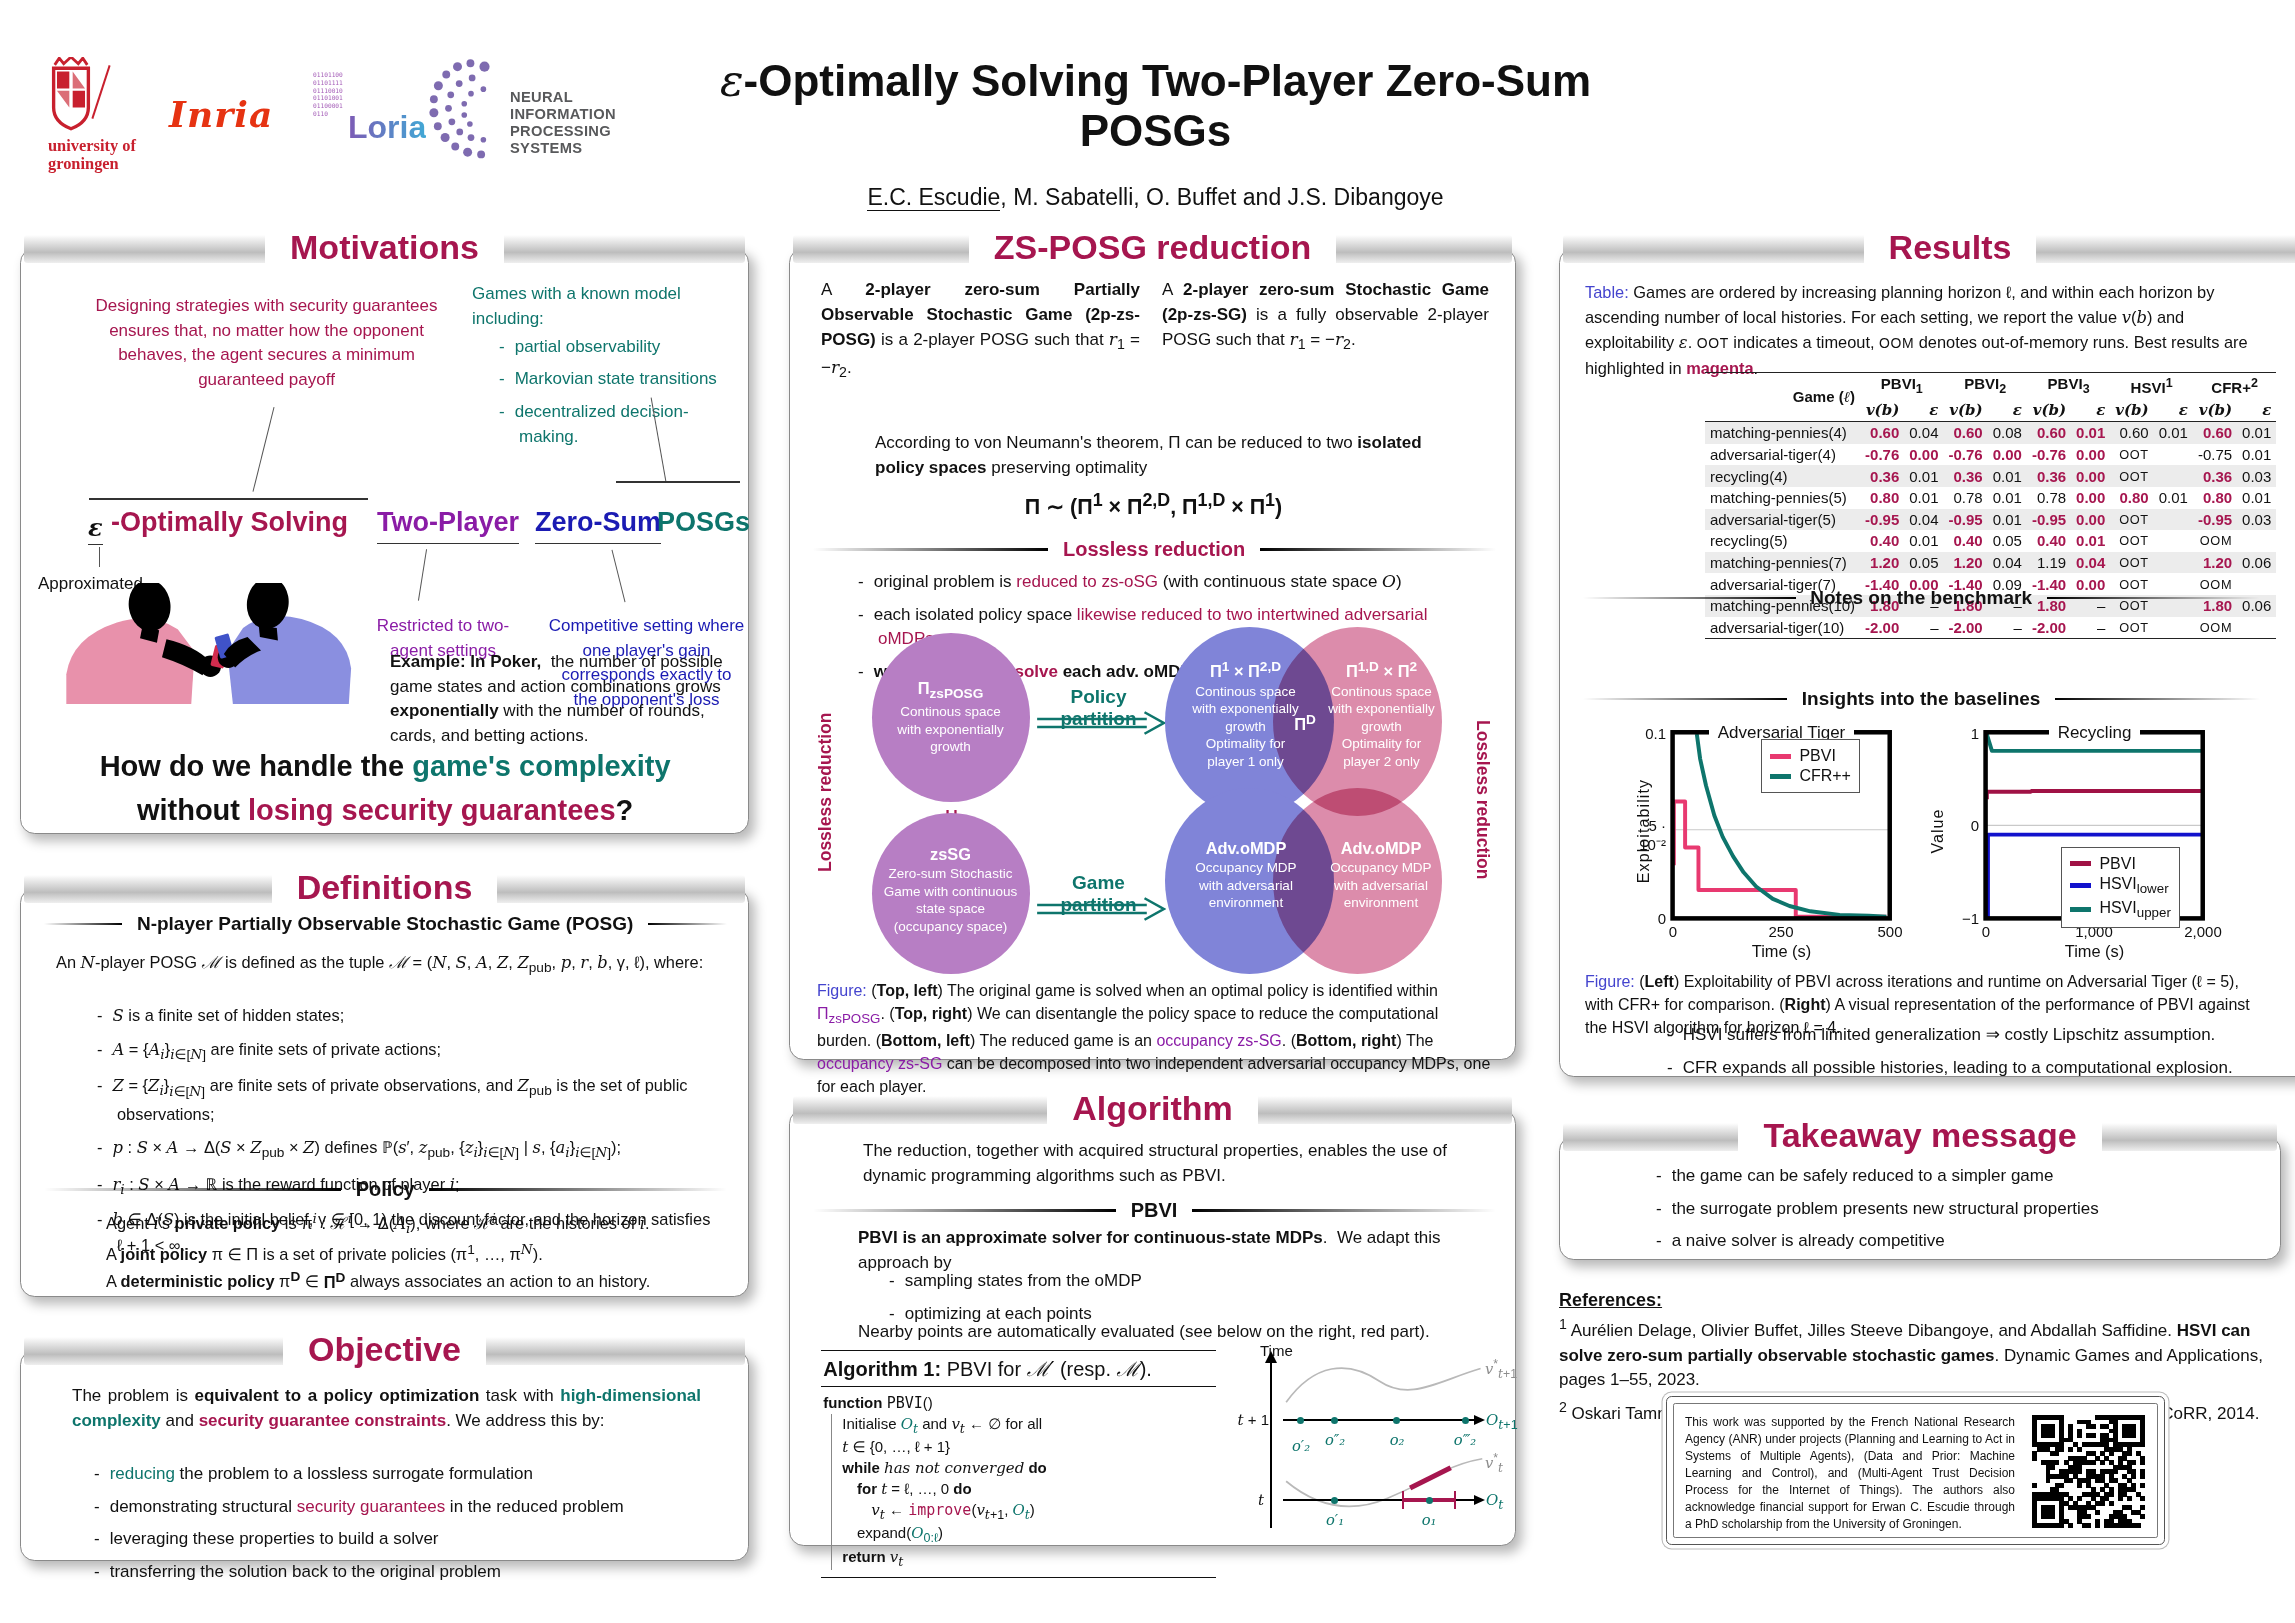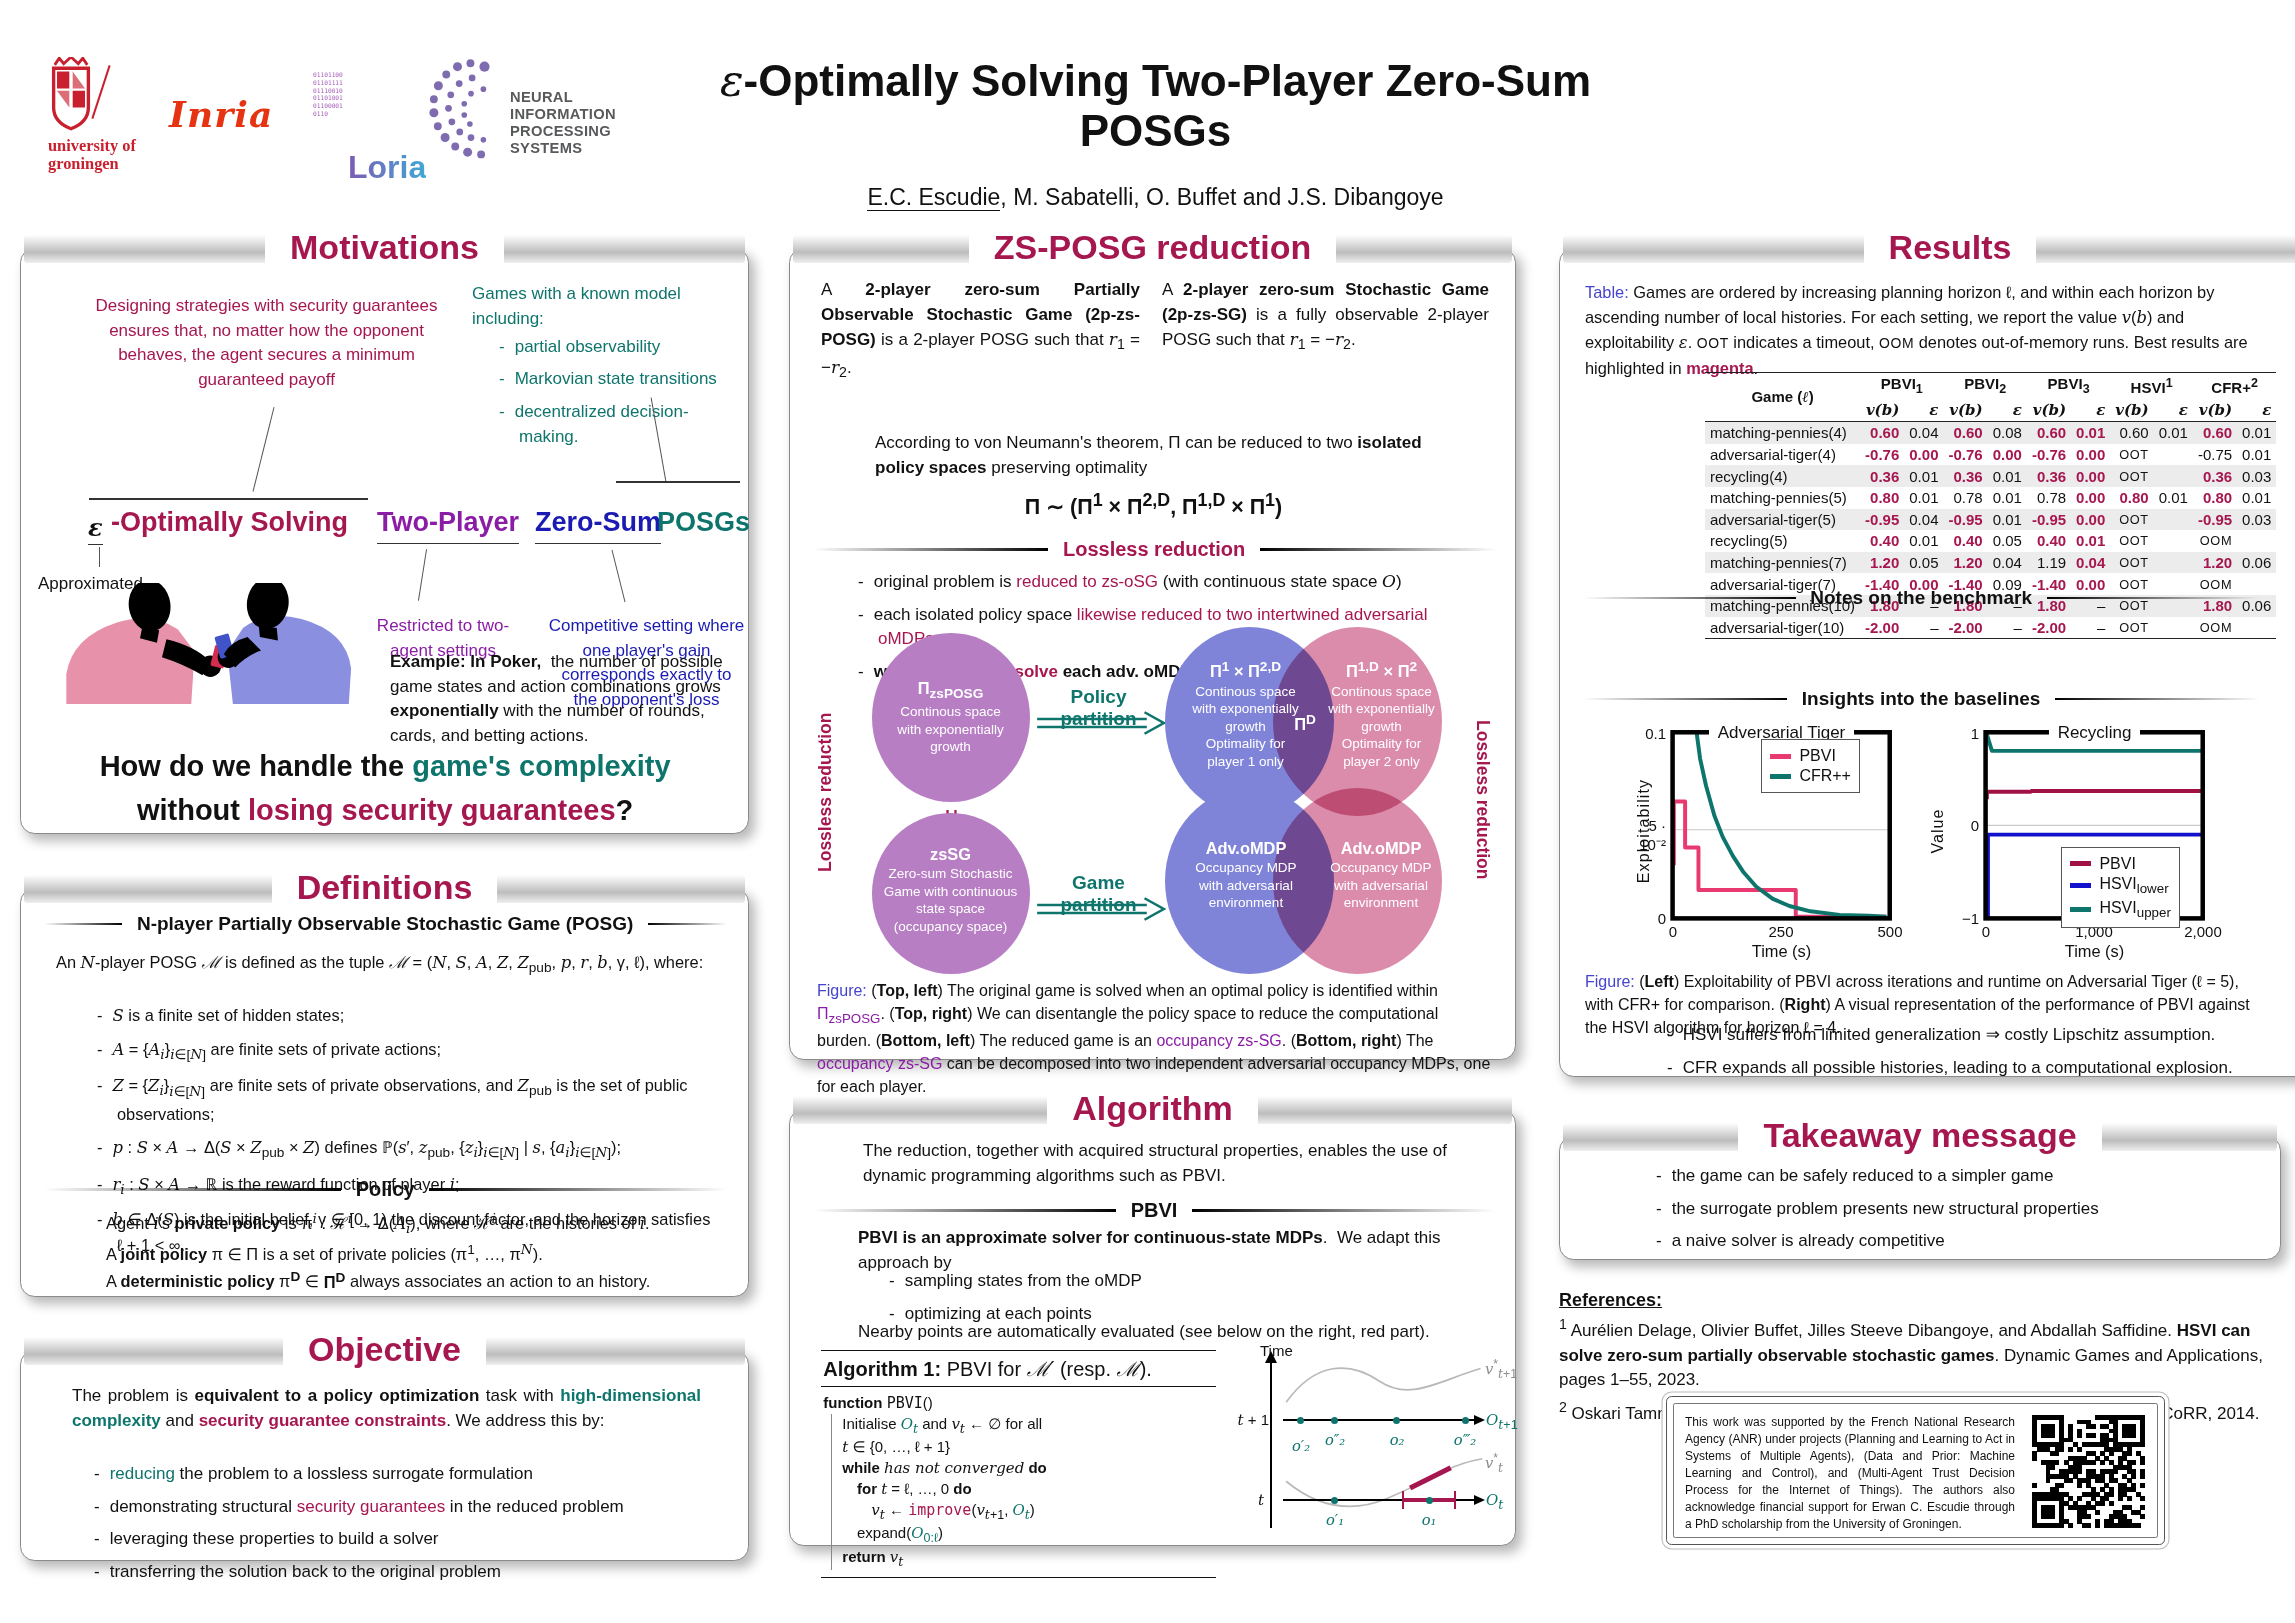--- a/index.html
+++ b/index.html
@@ -36,21 +36,21 @@
   ul.dash{list-style:none;margin:0;padding:0;}
   ul.dash li{padding-left:20px;text-indent:-20px;margin-bottom:8px;}
   ul.dash li::before{content:"-";margin-right:10px;}
 
   
   .logo-rug .shield{display:block;}
   .rug-text{font-family:"Liberation Serif",serif;color:#c8202e;font-size:16.4px;line-height:1.08;font-weight:bold;}
   .inria-text{font-family:"DejaVu Serif",serif;font-style:italic;font-weight:bold;font-size:36px;color:#E63312;letter-spacing:1.1px;}
   .loria-bits{font-family:"DejaVu Sans Mono",monospace;font-size:6.2px;line-height:1.25;color:#a55fb8;}
   .loria-text{font-size:32px;font-weight:bold;background:linear-gradient(90deg,#7d5bb5,#41a8d5);
-      -webkit-background-clip:text;background-clip:text;color:transparent;margin-top:40px;}
+      -webkit-background-clip:text;background-clip:text;color:transparent;}
   .neurips-text{font-size:14.7px;font-weight:bold;color:#58595b;line-height:1.15;letter-spacing:0.3px;}
   .poster-h1{margin:0;font-size:44px;font-weight:bold;text-align:center;}
   .poster-h1 .eps{font-family:"DejaVu Serif",serif;font-style:italic;font-weight:normal;}
   .poster-authors{margin-top:28px;font-size:23px;text-align:center;}
 
   
   .note-crimson{color:var(--crimson);text-align:center;}
   .note-teal{color:var(--teal);}
   .headline span{font-weight:bold;}
   .conn{position:absolute;width:1.4px;background:#555;}
@@ -87,21 +87,21 @@
   .axlab{position:absolute;font-size:15px;color:var(--teal);}
   .vlab{position:absolute;font-size:14.7px;color:#8d8d8d;}
   .tlab{position:absolute;font-size:15px;color:#111;}
   .red-int{position:absolute;border-left:2.8px solid var(--crimson);border-right:2.8px solid var(--crimson);}
   .red-int::after{content:"";position:absolute;left:0;right:0;top:6.8px;height:4px;background:var(--crimson);}
 
   
   table.results{border-collapse:collapse;border-top:1.7px solid #222;border-bottom:1.7px solid #222;font-size:15px;}
   table.results th,table.results td{padding:2.3px 5px;white-space:nowrap;}
   table.results th{font-weight:bold;}
-  th.game-h{text-align:center;}
+  th.game-h{text-align:right;}
   th.grp{text-align:center;}
   th.sub{text-align:right;border-bottom:1.1px solid #222;font-weight:normal;font-family:"DejaVu Serif",serif;font-style:italic;}
   td.game{text-align:left;}
   td.num{text-align:right;min-width:36px;}
   td.hl{color:var(--crimson);font-weight:bold;}
   tr.shade{background:#ececec;}
 
   
   .chart{position:absolute;}
   .chart-title{position:absolute;top:4.5px;left:54px;width:217px;text-align:center;font-size:17px;z-index:2;}

